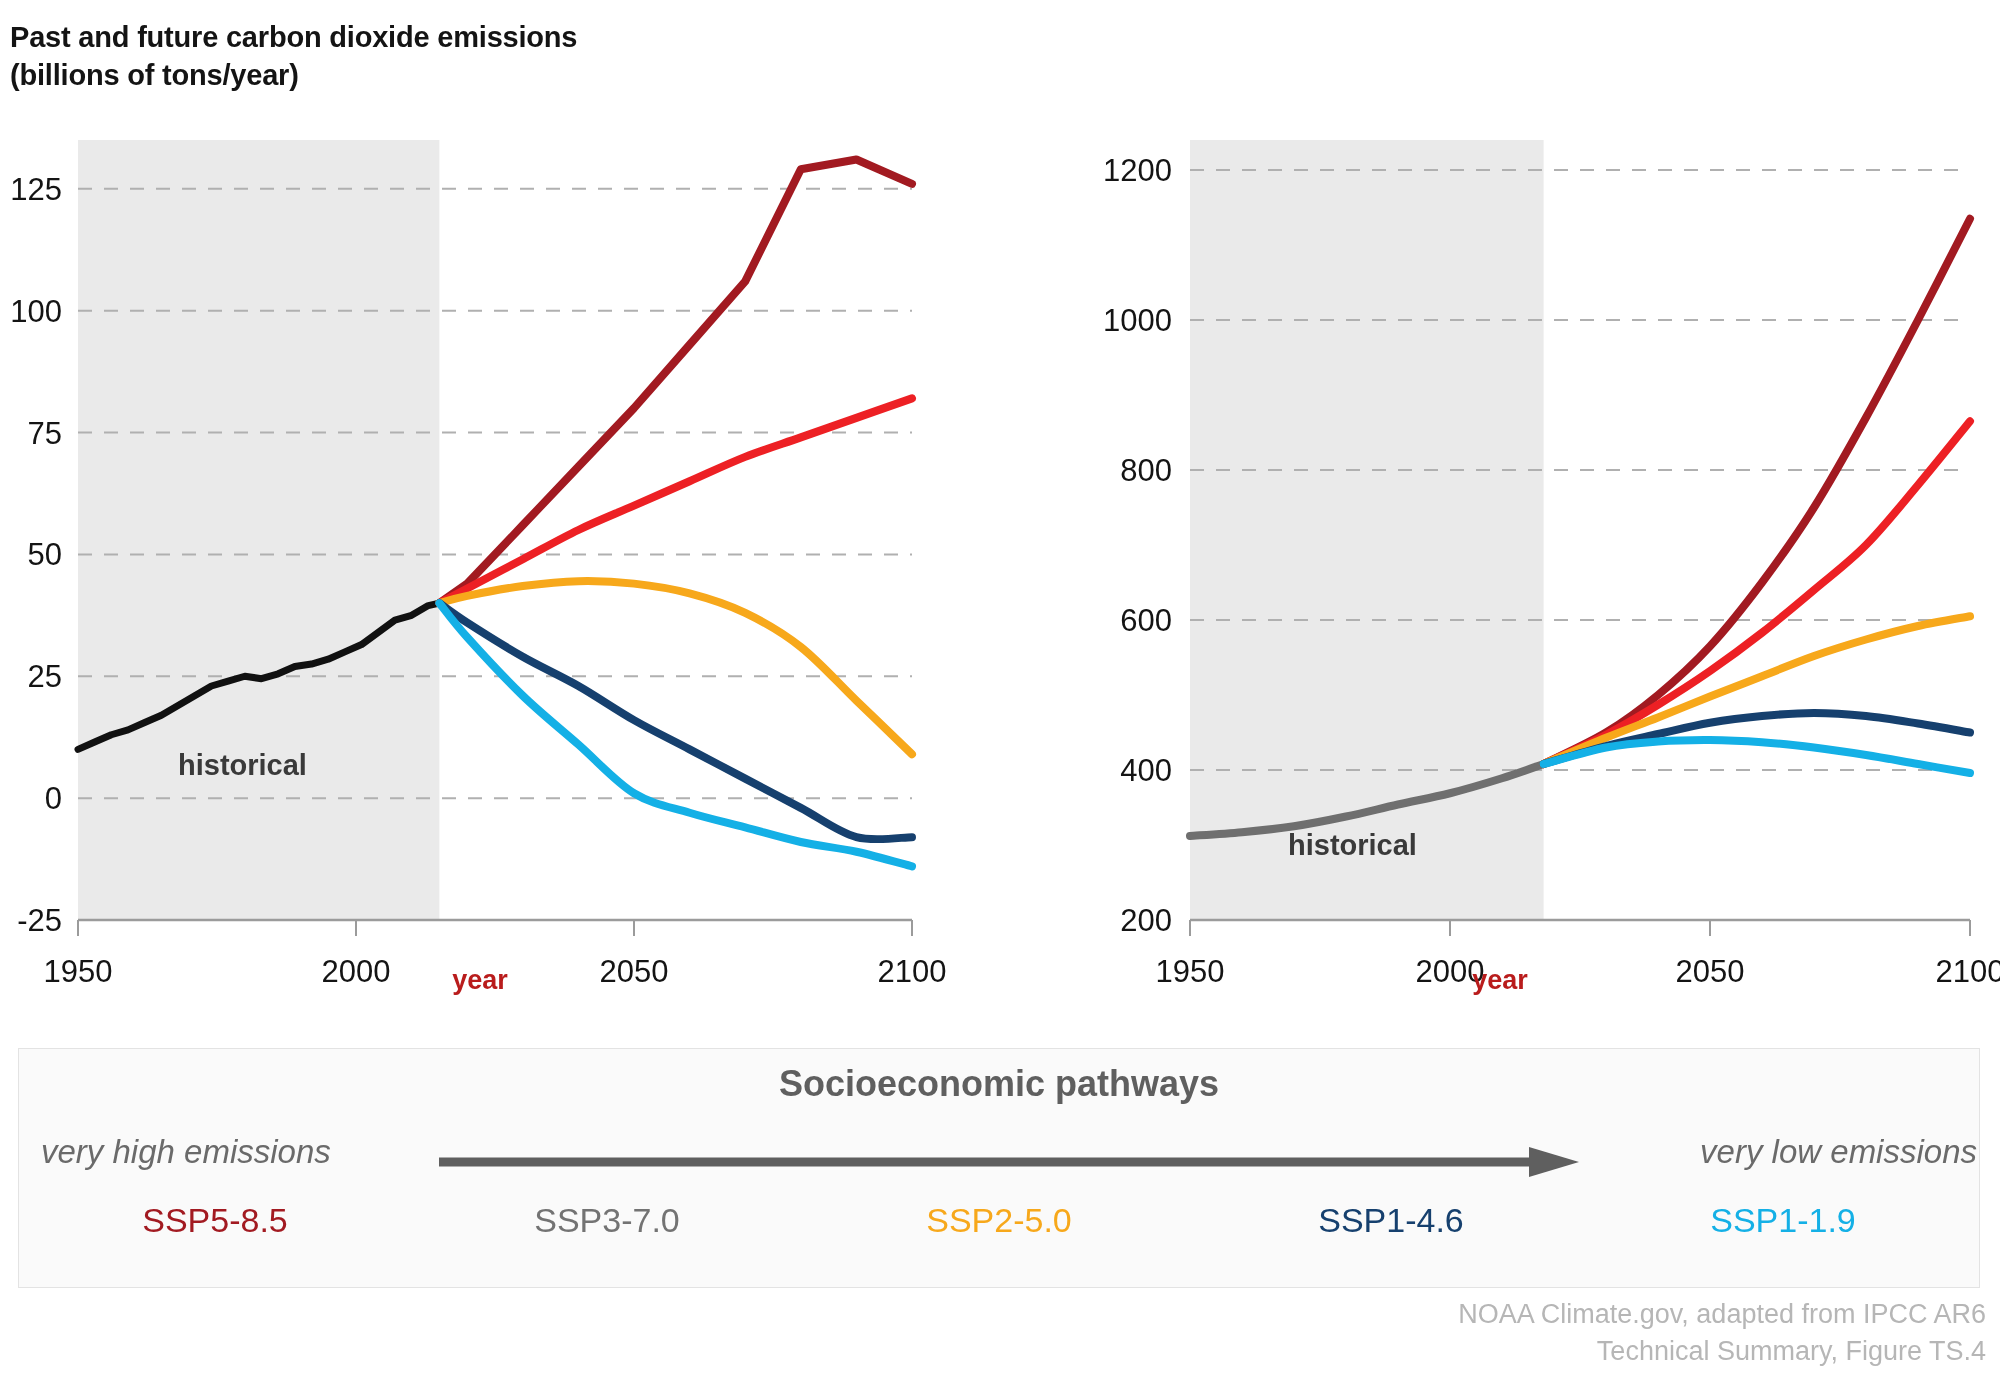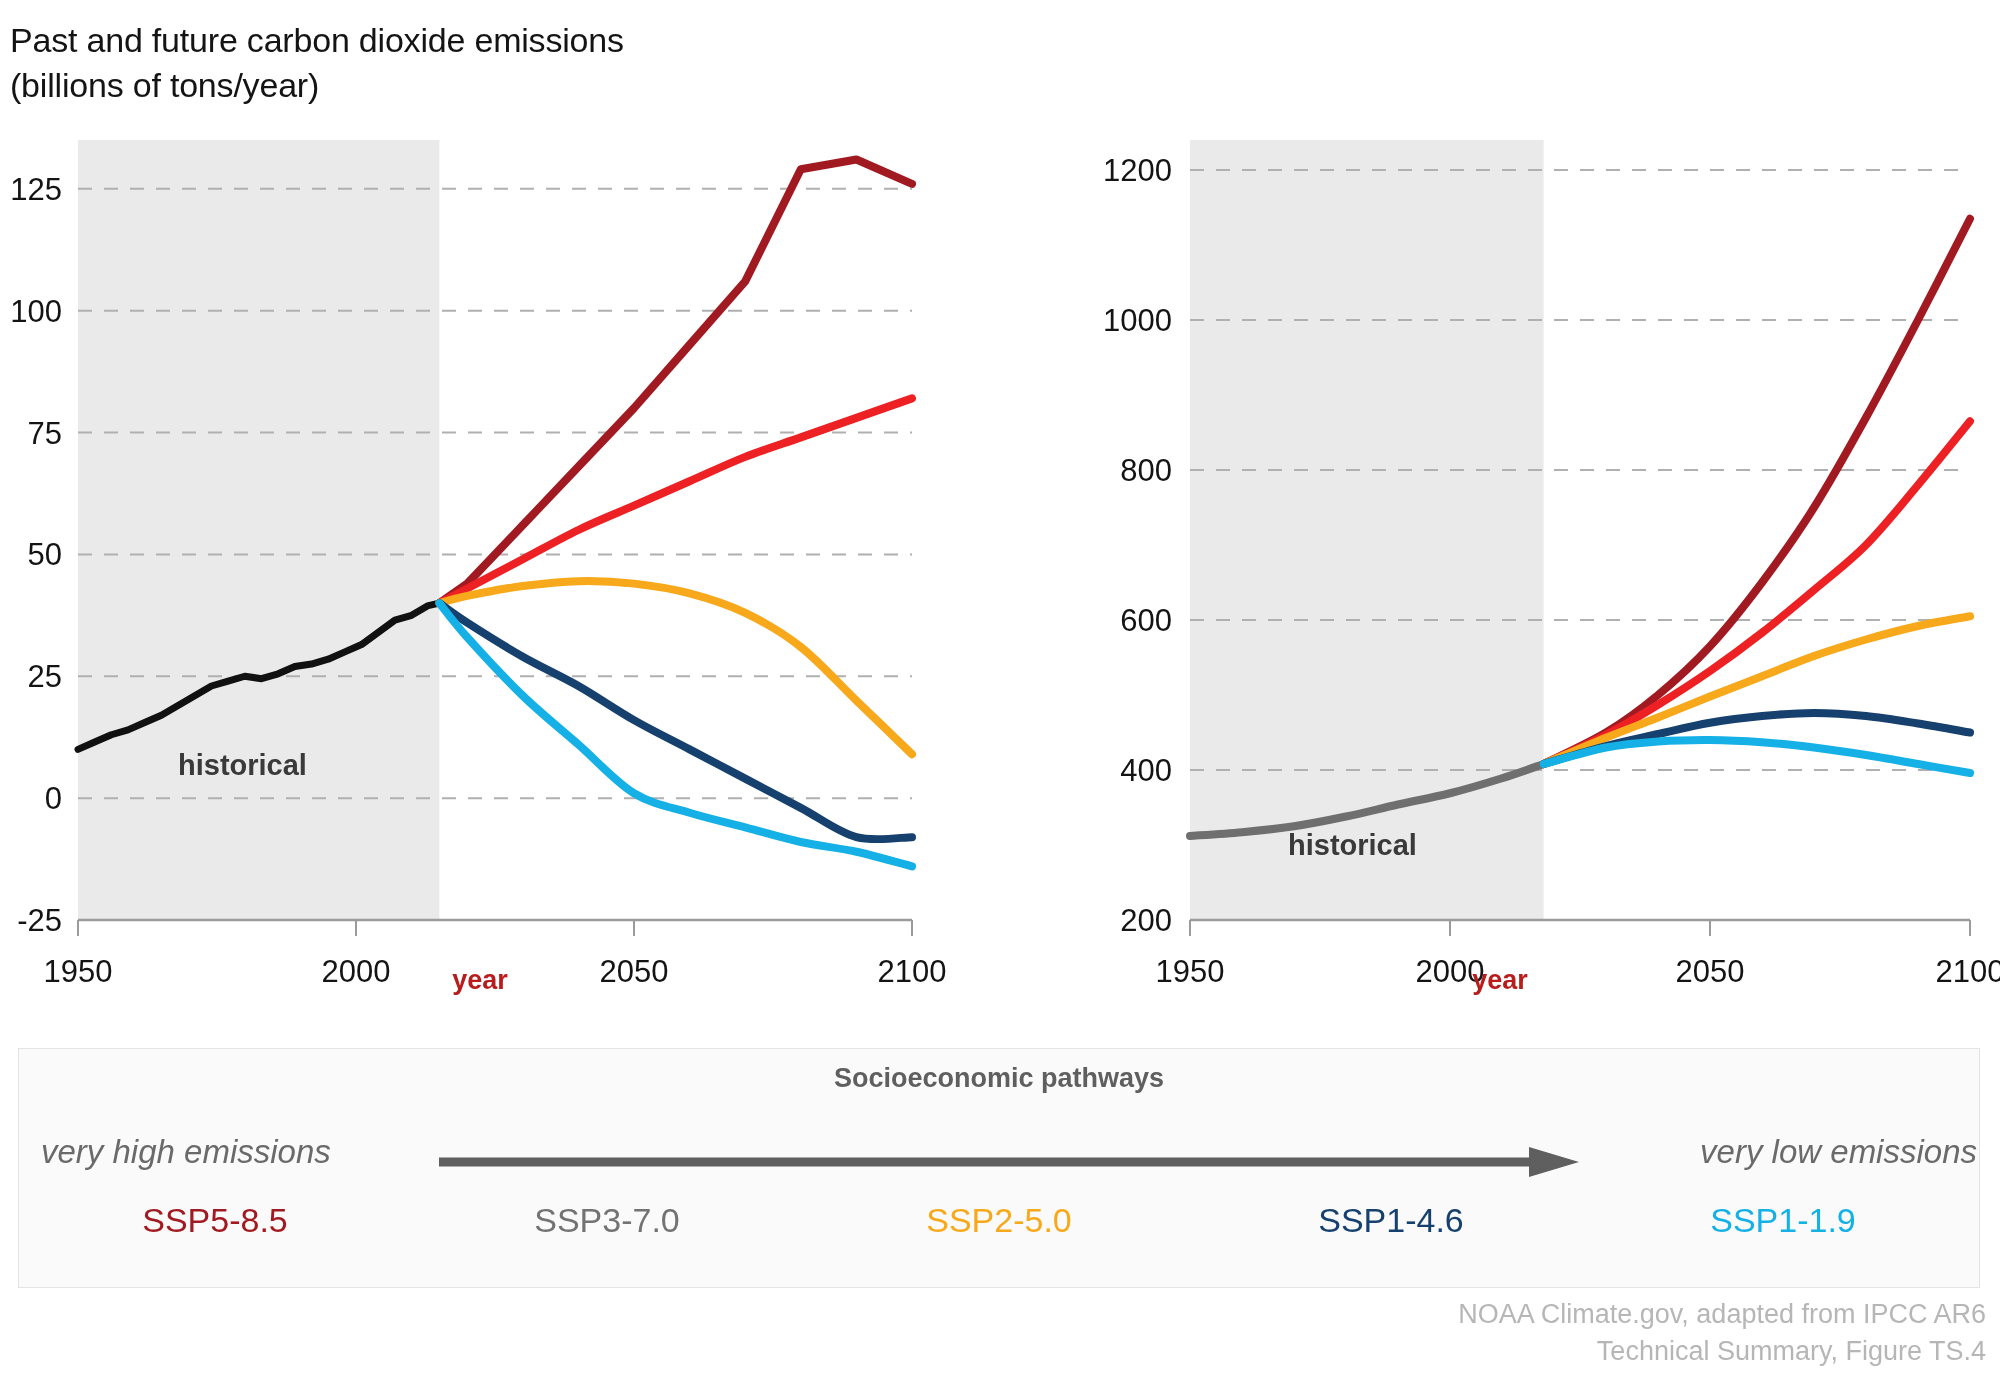--- a/index.html
+++ b/index.html
@@ -6,38 +6,38 @@
   body{
     width:2000px;height:1394px;background:#ffffff;
     font-family:"Liberation Sans", sans-serif;
     color:#1a1a1a;overflow:hidden;position:relative;
   }
   .panel{position:absolute;top:0;}
   #panel-left{left:0;width:1000px;height:1030px;}
   #panel-right{left:1000px;width:1000px;height:1030px;}
   .chart-title{
     position:absolute;left:10px;top:18px;
-    font-size:34px;line-height:1.32;font-weight:400;color:#141414;
+    font-size:29px;line-height:1.32;font-weight:700;color:#141414;
     letter-spacing:-0.2px;white-space:pre-line;
   }
   #panel-right .chart-title{left:810px;}
   svg{display:block;}
   .axis-label{
     position:absolute;font-size:27px;font-weight:700;color:#b91c1c;
   }
   .tick-text{font-size:31px;fill:#141414;font-family:"Liberation Sans",sans-serif;}
   .hist-text{font-size:29px;font-weight:700;fill:#3a3a3a;font-family:"Liberation Sans",sans-serif;}
   
   #legend{
     position:absolute;left:18px;top:1048px;width:1962px;height:240px;
     background:#fafafa;border:1px solid #e3e3e3;box-sizing:border-box;
   }
   #legend-heading{
     position:absolute;width:100%;top:14px;text-align:center;
-    font-size:27px;font-weight:700;color:#5f5f5f;
+    font-size:36px;font-weight:700;color:#5f5f5f;
   }
   #legend .endlabel{
     position:absolute;top:84px;font-size:33px;font-style:italic;color:#6a6a6a;
     white-space:nowrap;
   }
   #legend-left-label{left:22px;}
   #legend-right-label{right:2px;}
   #legend-arrow{position:absolute;left:420px;top:96px;width:1140px;height:34px;}
   #ssp-row{
     position:absolute;left:0;top:152px;width:100%;

